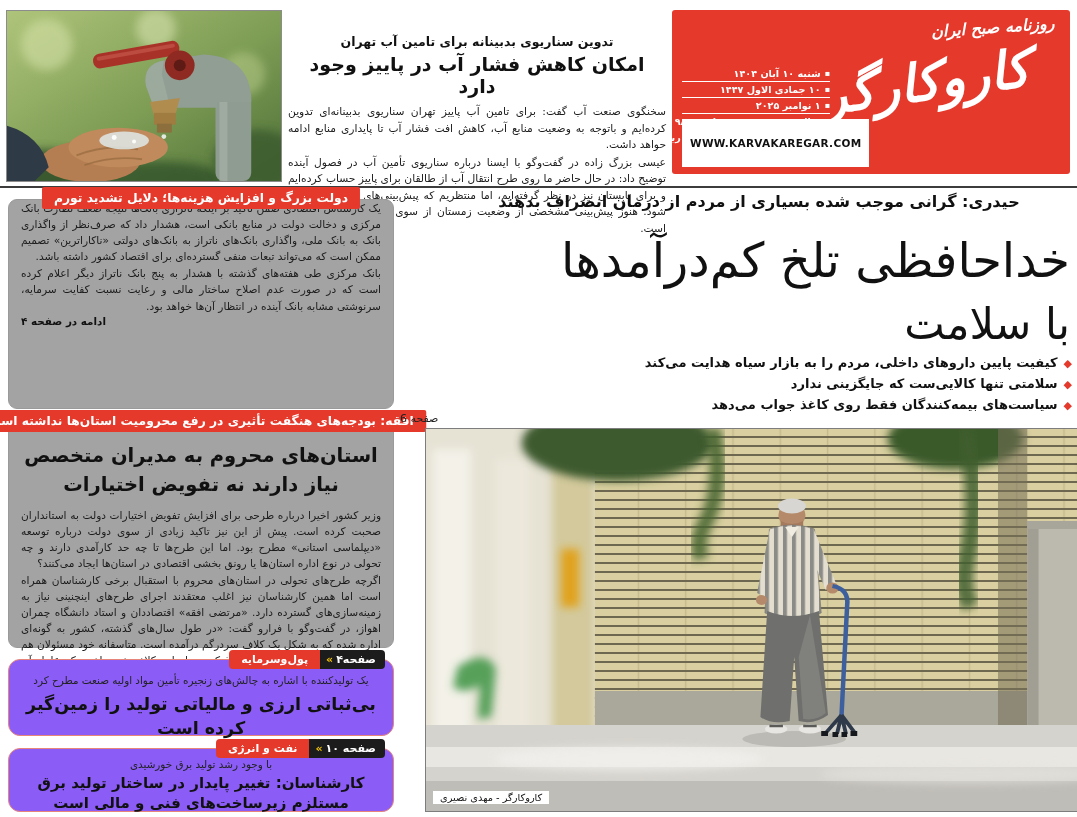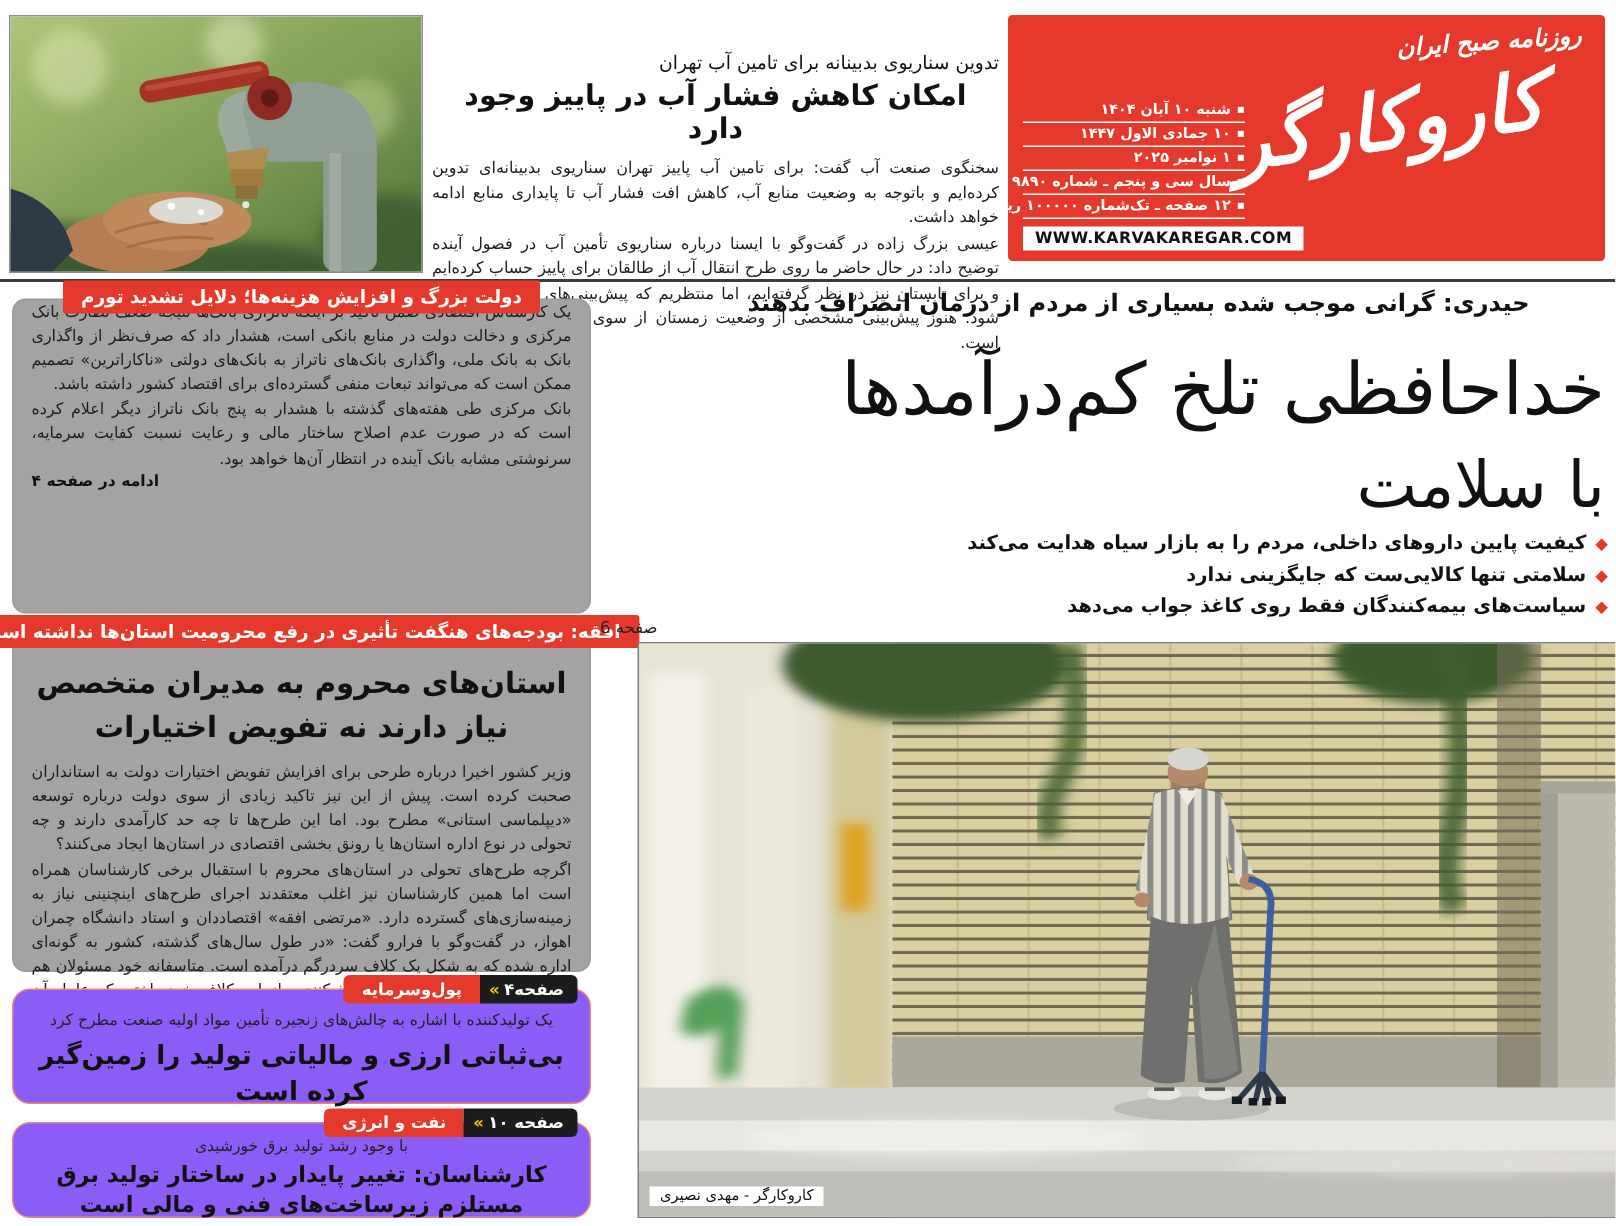--- a/index.html
+++ b/index.html
@@ -4,35 +4,35 @@
 <style>
   html,body{margin:0;padding:0;background:#fff;}
   #page{position:relative;width:1077px;height:817px;background:#fff;overflow:hidden;
         font-family:"DejaVu Sans",sans-serif;color:#111;}
 
   
   .tap-photo{position:absolute;left:6px;top:10px;width:276px;height:172px;border:1px solid #8c8c8c;box-sizing:border-box;}
   .tap-photo svg{display:block;width:100%;height:100%;}
 
   .water-article{position:absolute;left:288px;top:34px;width:378px;direction:rtl;}
-  .wa-kicker{font-size:12.5px;font-weight:normal;}
+  .wa-kicker{font-size:12.5px;font-weight:bold;text-align:center;}
   .wa-headline{font-size:19px;font-weight:bold;text-align:center;margin:4px 0 7px;}
   .wa-body{font-size:10.7px;line-height:1.55;text-align:justify;color:#1c1c1c;margin:0;}
   .wa-body p{margin:0 0 1px;}
   .wa-continued{font-size:10.8px;font-weight:bold;text-align:left;margin-top:0;}
 
   .masthead{position:absolute;left:672px;top:10px;width:398px;height:164px;background:#e5392c;border-radius:3px;}
   .tagline{position:absolute;top:8px;right:16px;color:#fff;font-size:16px;font-weight:bold;font-style:italic;transform:rotate(-4deg);}
   .brand{position:absolute;top:44px;right:2px;width:285px;color:#fff;font-size:52px;font-weight:bold;font-style:italic;
          text-align:center;transform:rotate(-8deg);line-height:1.1;}
   .dates{position:absolute;left:10px;top:56px;width:148px;direction:rtl;}
   .date-row{color:#fff;font-size:9.6px;font-weight:bold;border-bottom:1px solid #fff;padding:2px 0 2px;white-space:nowrap;text-align:right;}
   .date-square{font-size:8px;margin-left:4px;vertical-align:1px;}
   .website{position:absolute;left:10px;bottom:7px;background:#fff;color:#111;font-size:10.5px;font-weight:bold;
-           padding:2px 8px;letter-spacing:.3px;}
+           padding:18px 8px;letter-spacing:.3px;}
 
   .top-rule{position:absolute;left:0;top:186px;width:1077px;height:2px;background:#3c3c3c;}
 
   
   .article-box{position:absolute;left:8px;width:386px;border:1.5px solid #9a9a9a;border-radius:9px;direction:rtl;box-sizing:border-box;background:#a3a3a3;}
   .box1{top:199px;height:210px;}
   .box2{top:422px;height:226px;}
   .red-kicker{position:absolute;top:-13px;left:50%;transform:translateX(-50%);background:#e5392c;color:#fff;
               font-size:12.3px;font-weight:bold;padding:4px 12px;border-radius:2px;white-space:nowrap;}
   .box-headline{font-size:19.5px;font-weight:bold;text-align:center;margin:20px 12px 7px;line-height:1.5;}

